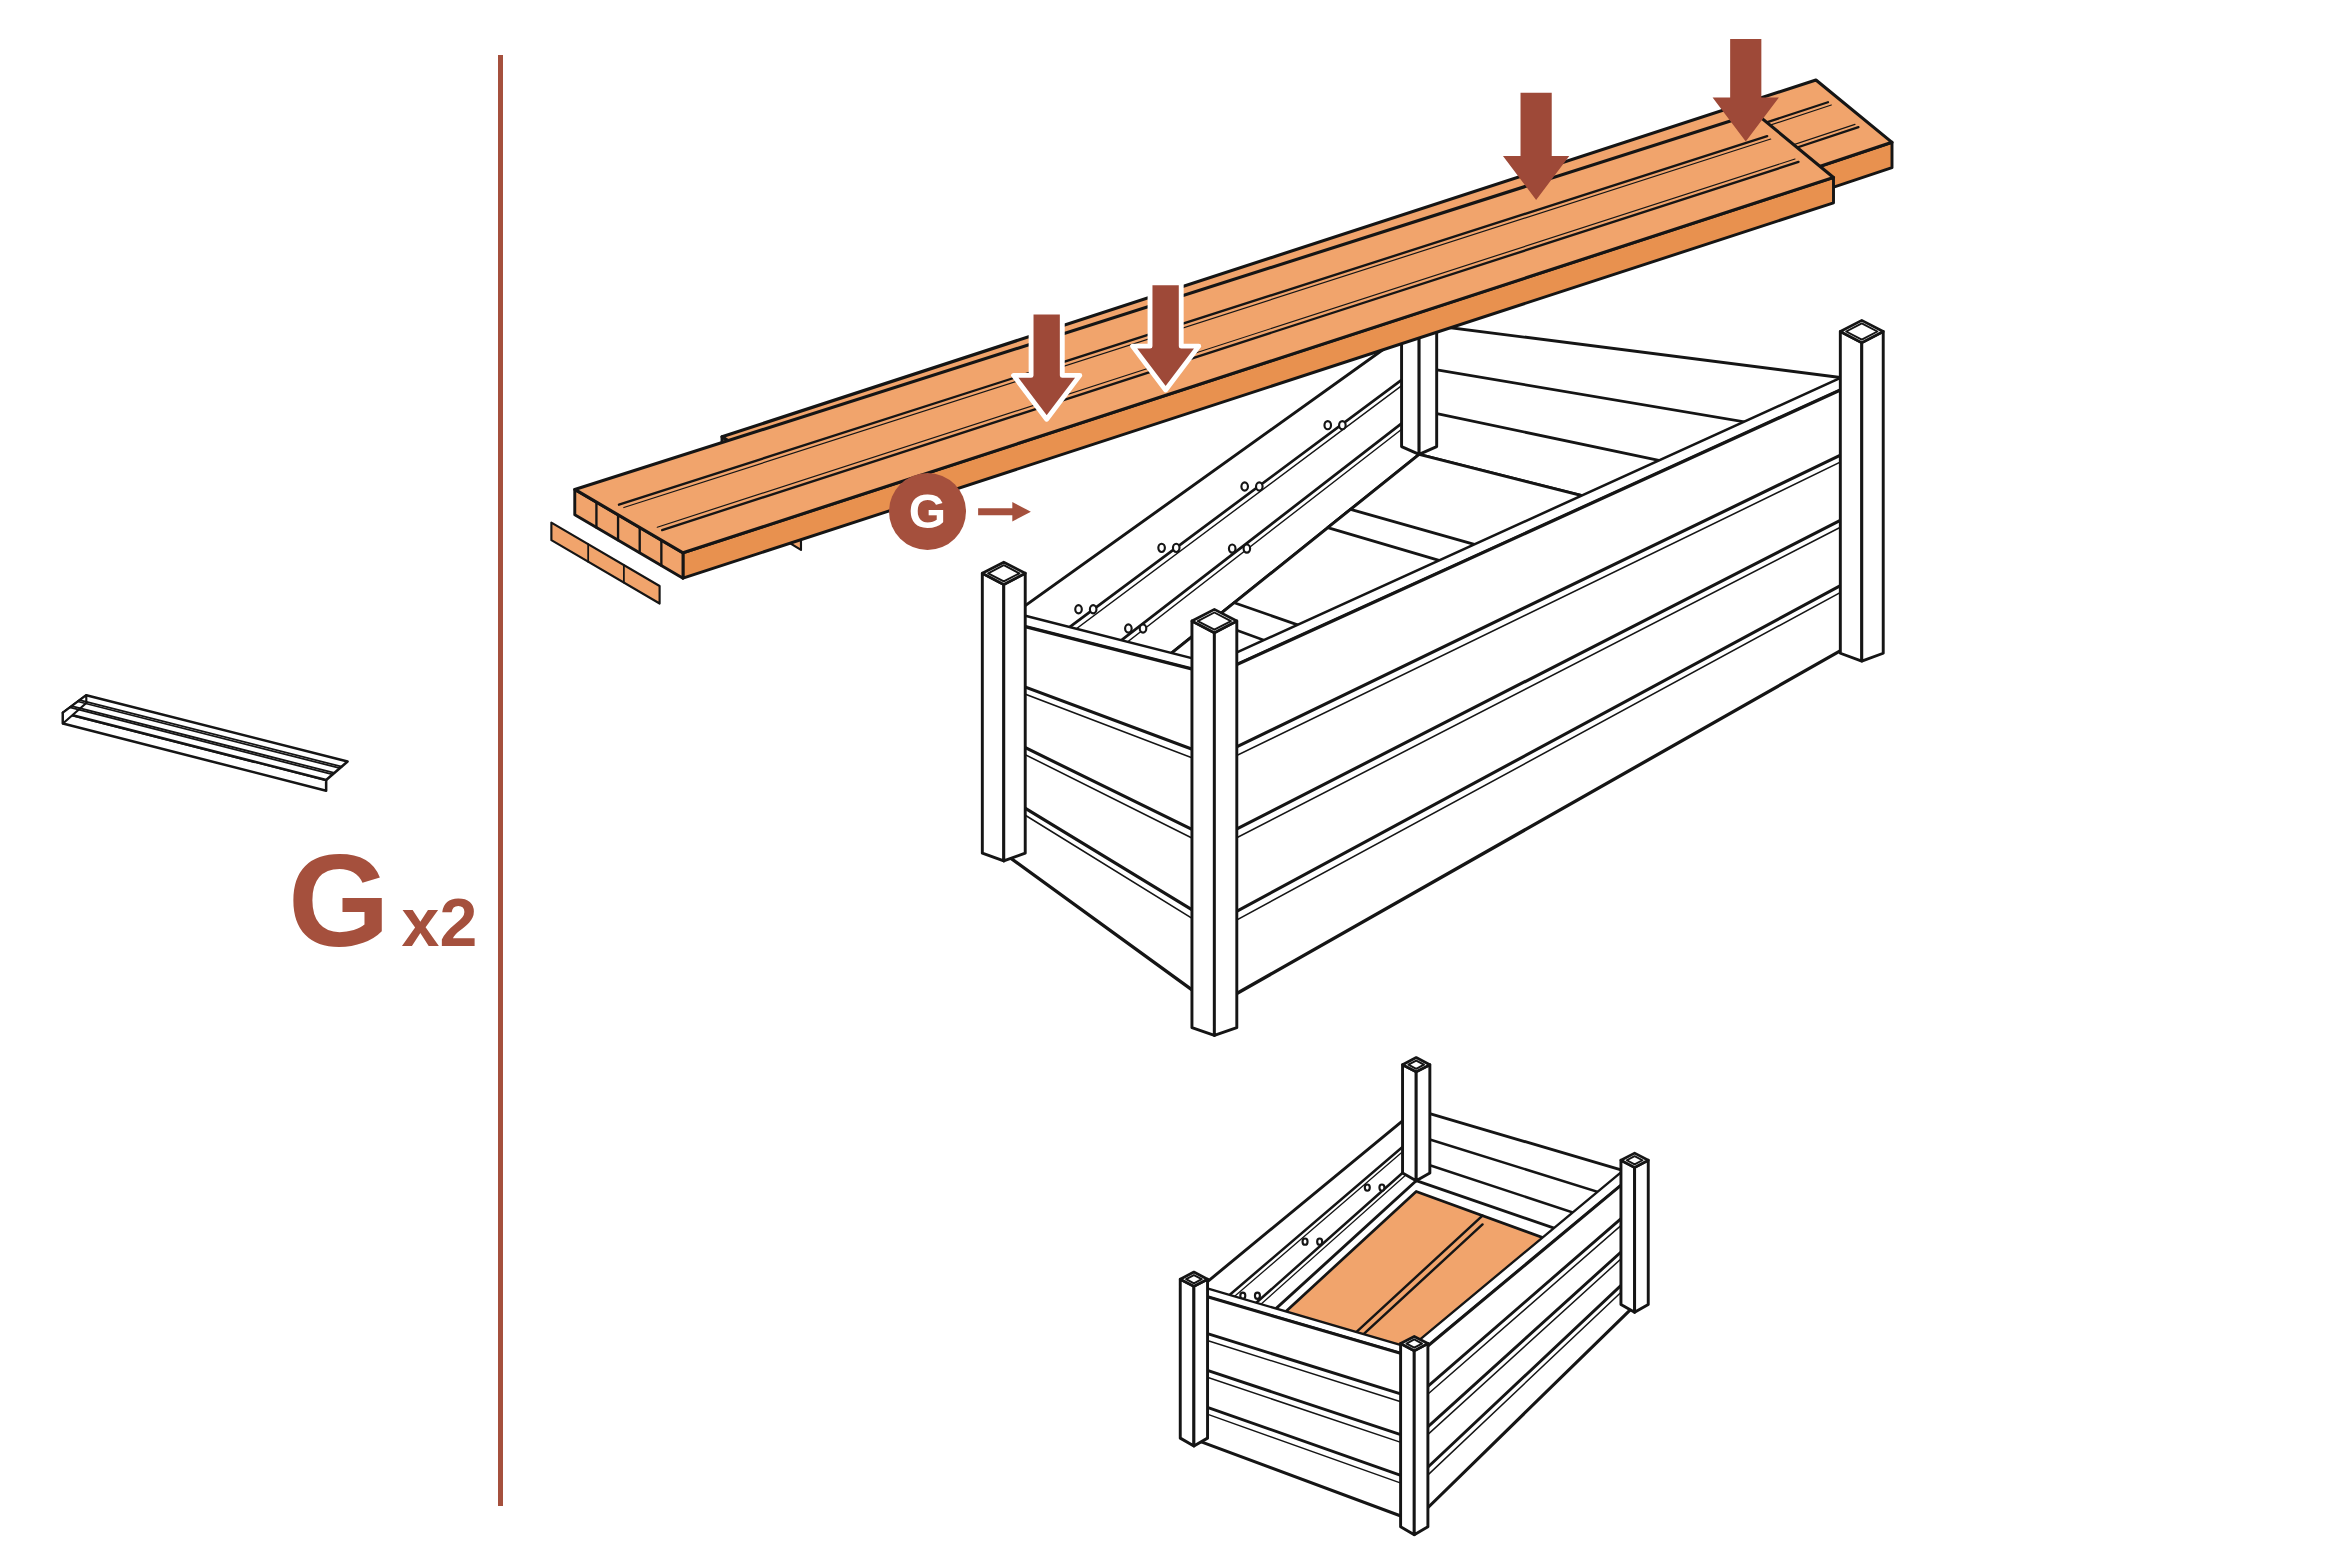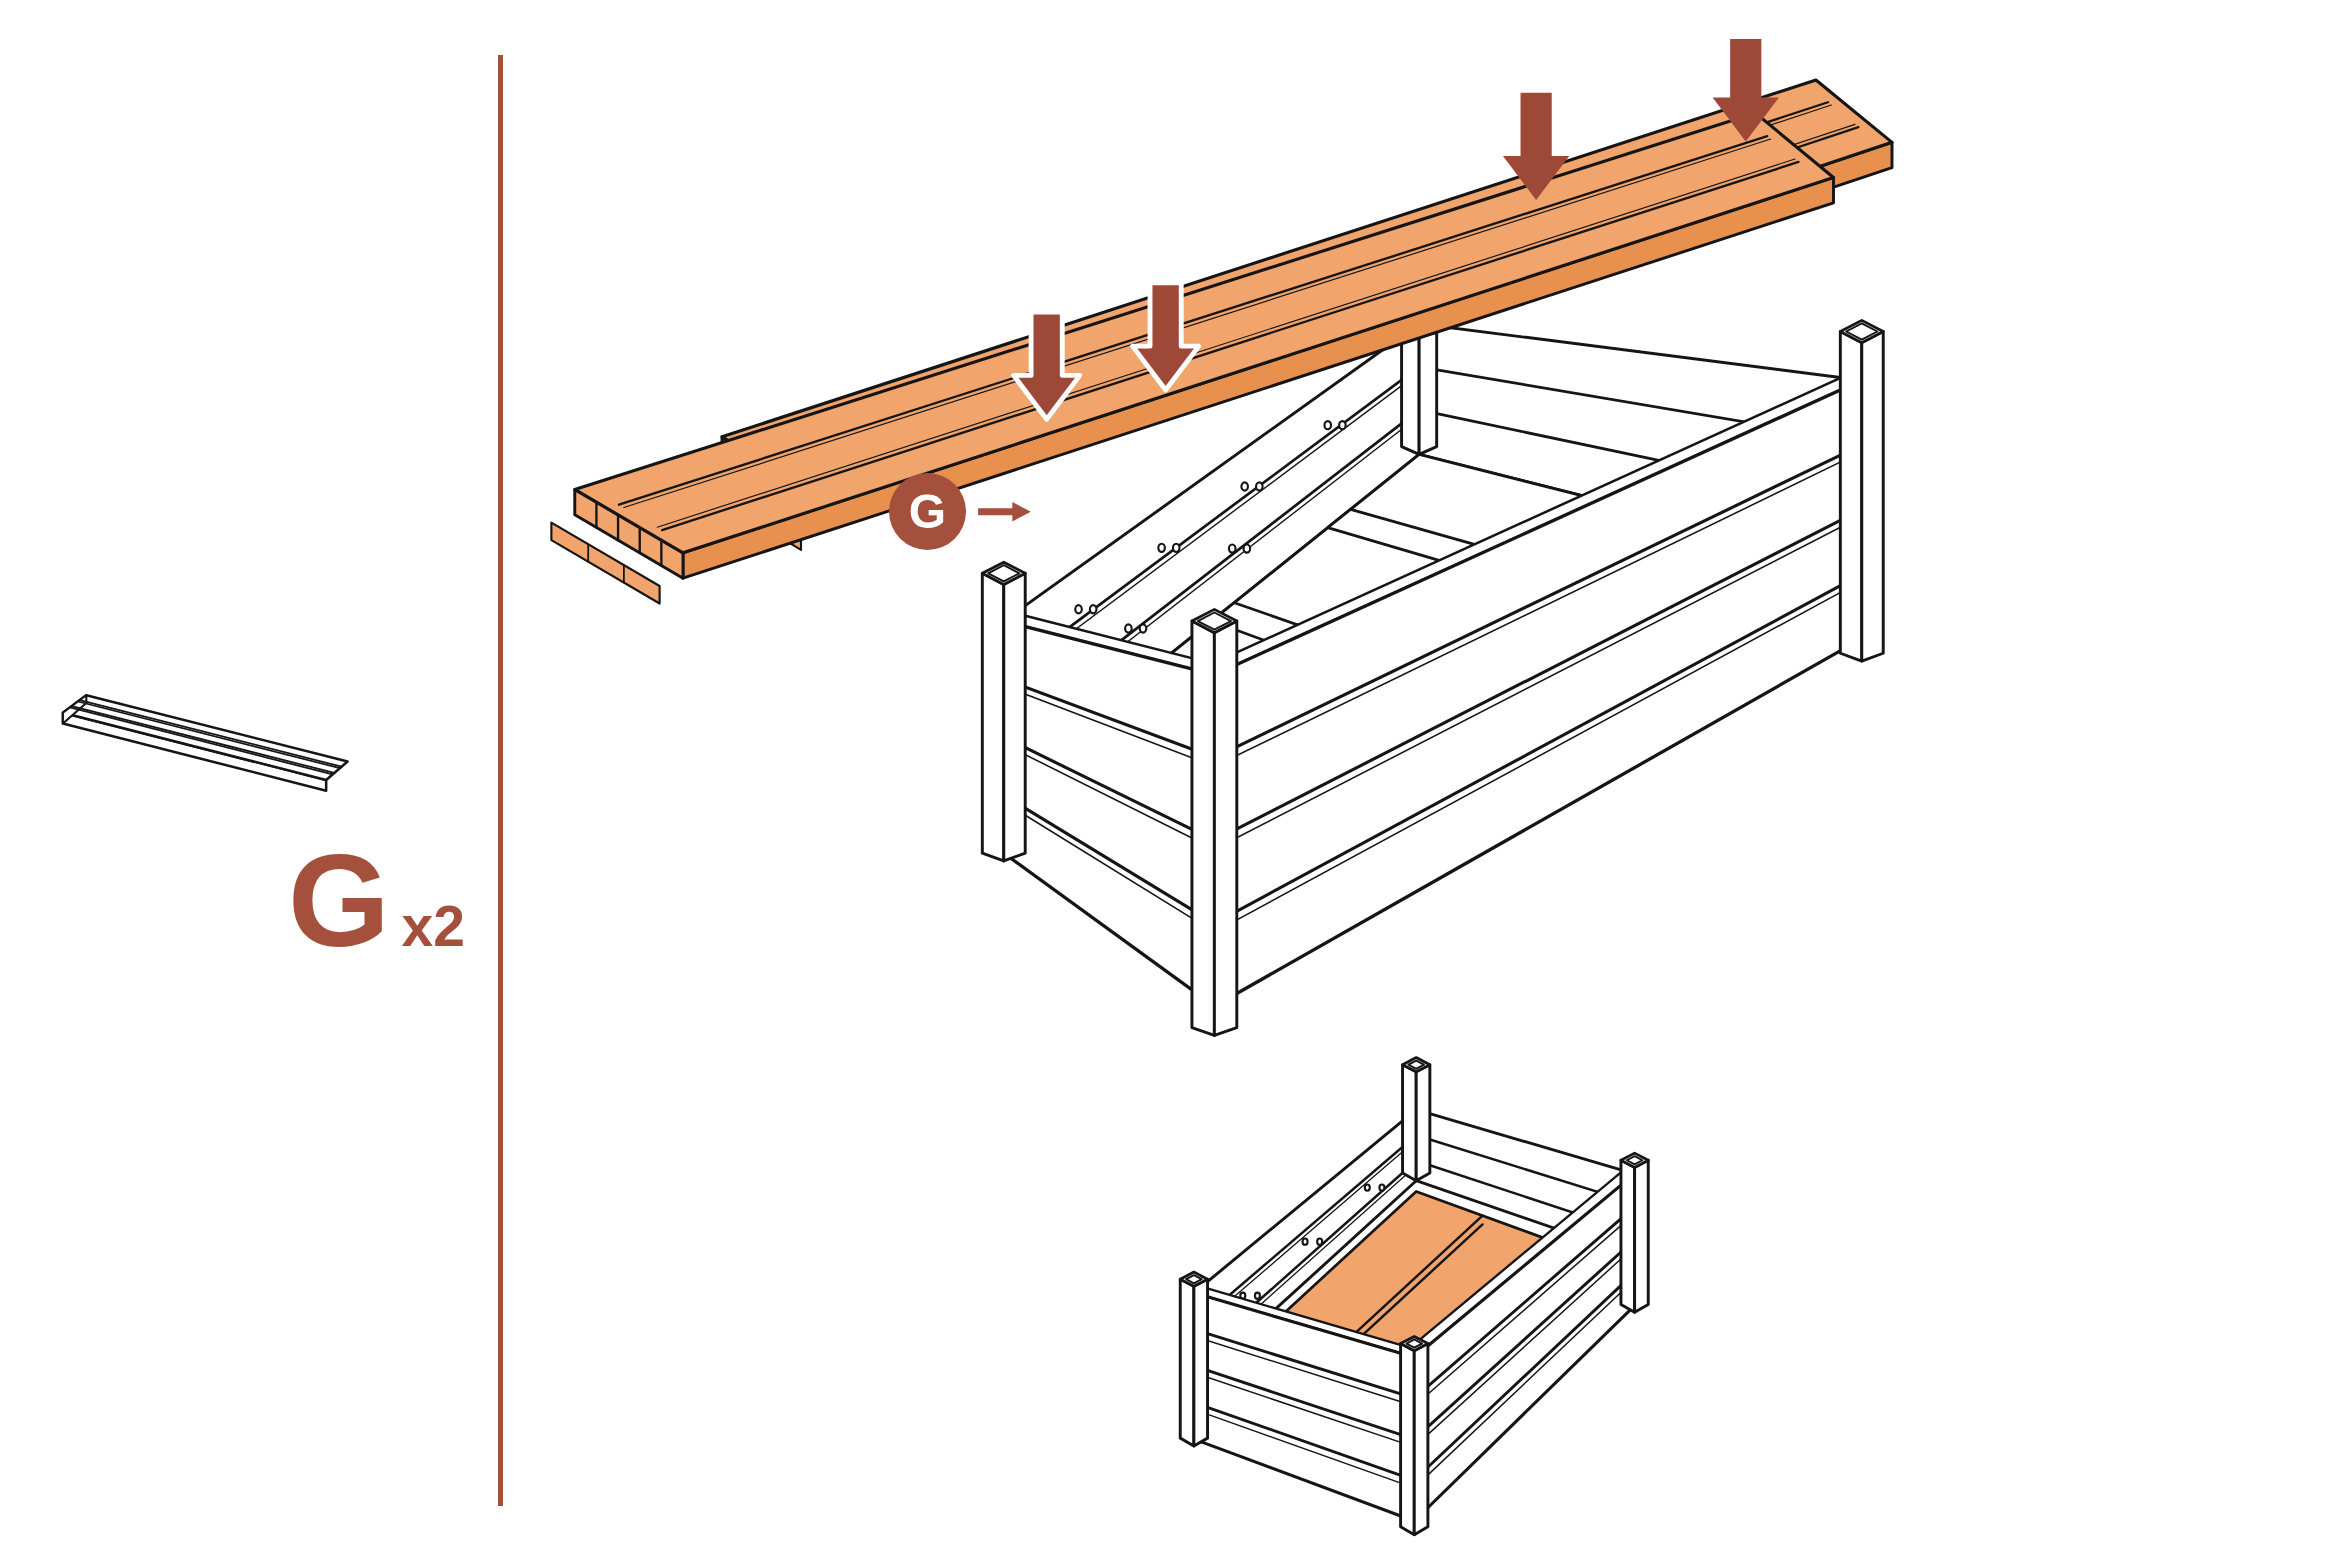--- a/index.html
+++ b/index.html
@@ -9,21 +9,21 @@
   *{margin:0;padding:0;box-sizing:border-box;}
   html,body{width:2341px;height:1560px;}
   body{position:relative;background:var(--background);overflow:hidden;
        font-family:"Liberation Sans",sans-serif;}
   #scene{position:absolute;left:0;top:0;width:2341px;height:1560px;}
   .divider{position:absolute;left:498px;top:55px;width:4.9px;height:1451px;
            background:var(--accent-red);}
   .part-legend{position:absolute;left:288px;top:835px;display:flex;
                align-items:baseline;gap:11.7px;color:var(--accent-red);font-weight:bold;}
   .part-letter{font-size:131px;line-height:1;}
-  .part-qty{font-size:57px;line-height:1;margin-top:40px;}
+  .part-qty{font-size:68px;line-height:1;margin-top:40px;}
   .part-badge{position:absolute;left:889px;top:473px;width:77px;height:77px;
               border-radius:50%;background:var(--accent-red);color:#fff;
               font-weight:bold;font-size:48px;line-height:77px;text-align:center;}
   .badge-arrow{position:absolute;left:977px;top:501px;color:var(--accent-red);}
 </style>
 </head>
 <body>
 
 <svg id="scene" viewBox="0 0 2400 1600" aria-hidden="true">
     <g>

